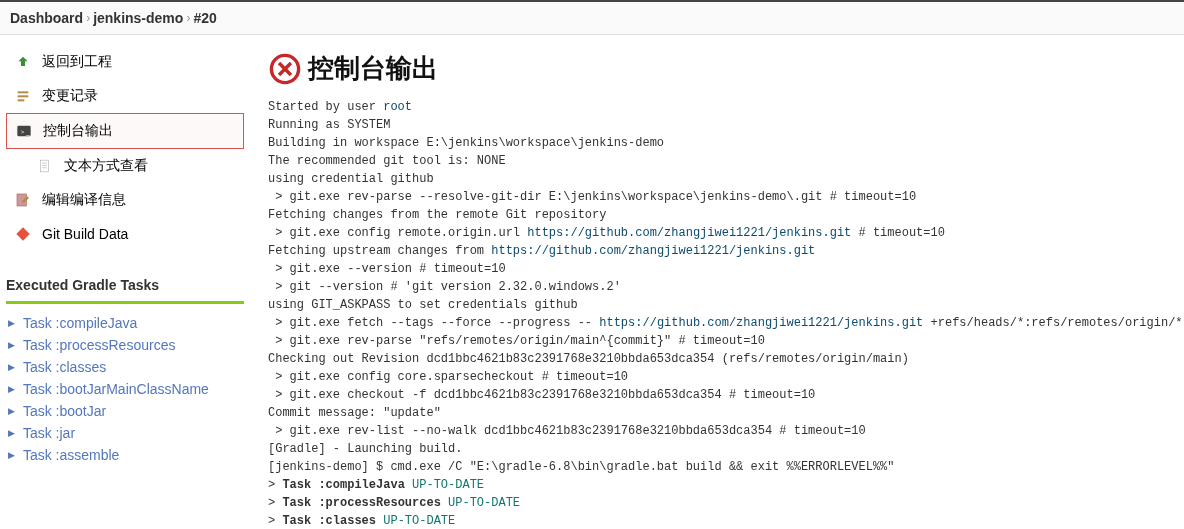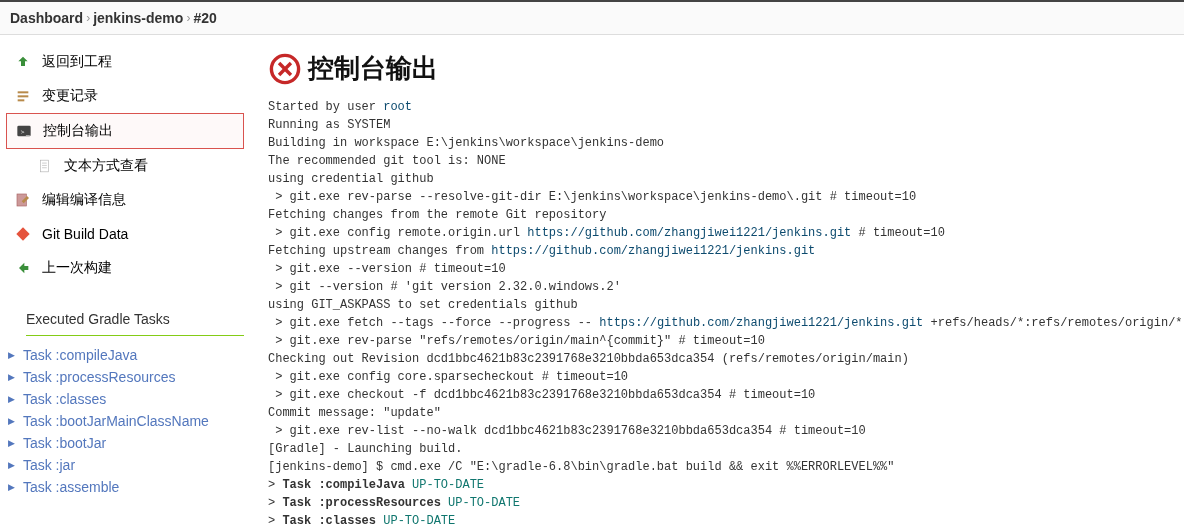--- a/index.html
+++ b/index.html
@@ -35,25 +35,24 @@
     color: #000000;
     cursor: pointer;
   }
   .side-item.selected {
     border: 1px solid #d9534f;
     background: #fef9f9;
   }
   .side-item.indented { padding-left: 30px; font-family: Liberation Mono, monospace; }
   .side-ico { width: 18px; height: 18px; display:inline-flex; align-items:center; justify-content:center; }
   .tasks-header {
-    font-weight: normal;
+    font-weight: bold;
     padding: 14px 8px 8px 0;
-    border-bottom: 1px solid #84cc16;
+    border-bottom: 3px solid #84cc16;
     margin-top: 12px;
-    margin-left: 20px;
   }
   .task-list { list-style: none; padding: 8px 0 0 2px; }
   .task-list li {
     display: flex;
     align-items: center;
     gap: 4px;
     padding: 3px 0;
     color: #5377bd;
     cursor: pointer;
   }
@@ -163,28 +162,20 @@
 
     <div class="side-item">
       <span class="side-ico">
         <svg viewBox="0 0 24 24" width="16" height="16">
             <path d="M12 2l10 10-10 10L2 12z" fill="#e5533c"></path>
           </svg>
       </span>
       <span>Git Build Data</span>
     </div>
 
-    <div class="side-item">
-      <span class="side-ico">
-        <svg viewBox="0 0 24 24" width="16" height="16">
-            <path d="M14 4l-8 8 8 8v-5h6v-6h-6z" fill="#3a8f3a"></path>
-          </svg>
-      </span>
-      <span>上一次构建</span>
-    </div>
 
     <div class="tasks-header">Executed Gradle Tasks</div>
     <ul class="task-list" id="task-list">
         <li>Task :compileJava</li>
         <li>Task :processResources</li>
         <li>Task :classes</li>
         <li>Task :bootJarMainClassName</li>
         <li>Task :bootJar</li>
         <li>Task :jar</li>
         <li>Task :assemble</li>

